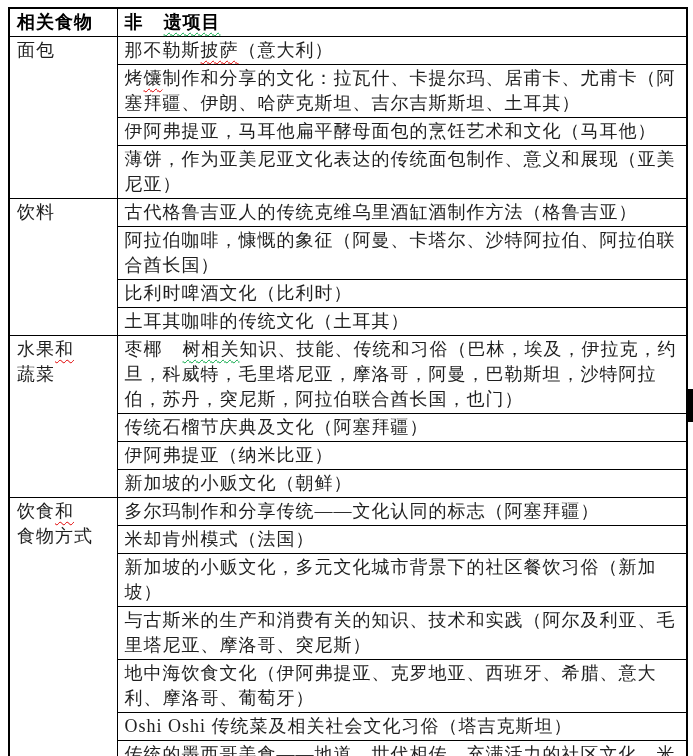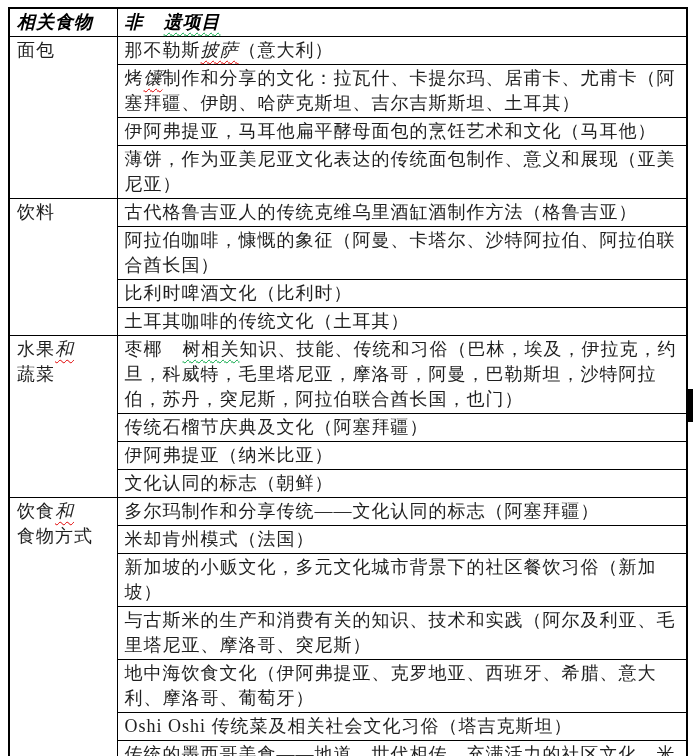--- a/index.html
+++ b/index.html
@@ -39,29 +39,28 @@
     overflow-wrap: anywhere;
   }
   table.heritage-table {
     border: 2px solid #000000;
   }
   col.cat-col { width: 108px; }
   col.item-col { width: 570px; }
   tr.header-row th {
     font-weight: bold;
     color: #000000;
-    font-style: italic;
   }
   .squiggle {
     text-decoration-line: underline;
     text-decoration-style: wavy;
     text-decoration-thickness: 1px;
     text-underline-offset: 4px;
   }
-  .squiggle.red { text-decoration-color: var(--sq-red, #e00000); font-style: italic; }
+  .squiggle.red { text-decoration-color: var(--sq-red, #e00000); }
   .squiggle.green { text-decoration-color: var(--sq-green, #00a33e); margin-left: 20px; }
   .edge-marker {
     position: absolute;
     left: 686px;
     top: 389px;
     width: 7px;
     height: 33px;
     background: #000000;
   }
 </style>
@@ -118,21 +117,21 @@
           </td>
           <td><span>枣椰</span><span class="squiggle green">树相关</span><span>知识、技能、传统和习俗（巴林，埃及，伊拉克，约旦，科威特，毛里塔尼亚，摩洛哥，阿曼，巴勒斯坦，沙特阿拉伯，苏丹，突尼斯，阿拉伯联合酋长国，也门）</span></td>
         </tr>
         <tr>
           <td><span>传统石榴节庆典及文化（阿塞拜疆）</span></td>
         </tr>
         <tr>
           <td><span>伊阿弗提亚（纳米比亚）</span></td>
         </tr>
         <tr>
-          <td><span>文化认同的标志（朝鲜）</span></td>
+          <td><span>新加坡的小贩文化（朝鲜）</span></td>
         </tr>
         <tr>
           <td rowspan="8">
             <div><span>饮食</span><span class="squiggle red">和</span></div>
             <div><span>食物方式</span></div>
           </td>
           <td><span>多尔玛制作和分享传统——文化认同的标志（阿塞拜疆）</span></td>
         </tr>
         <tr>
           <td><span>米却肯州模式（法国）</span></td>

